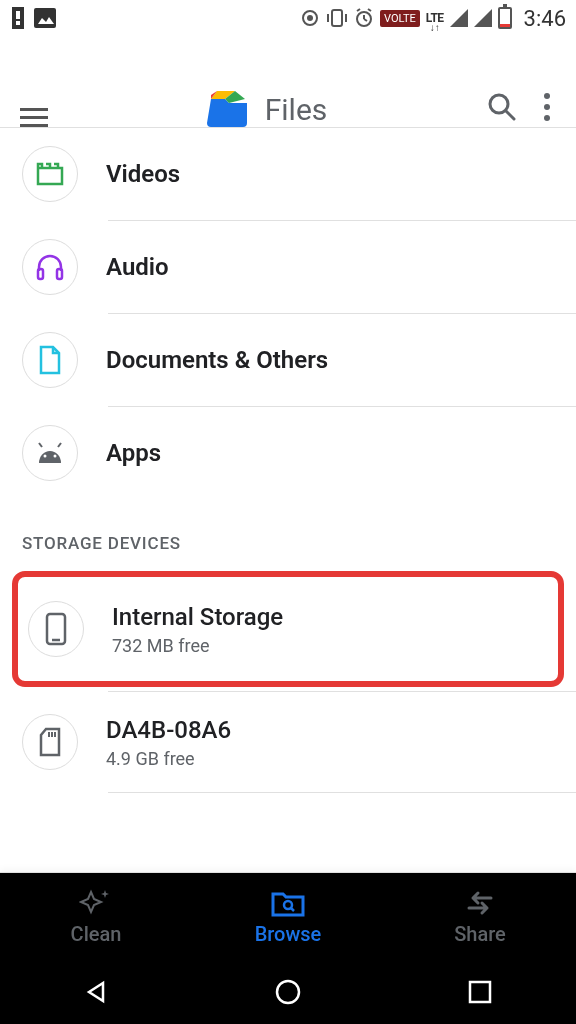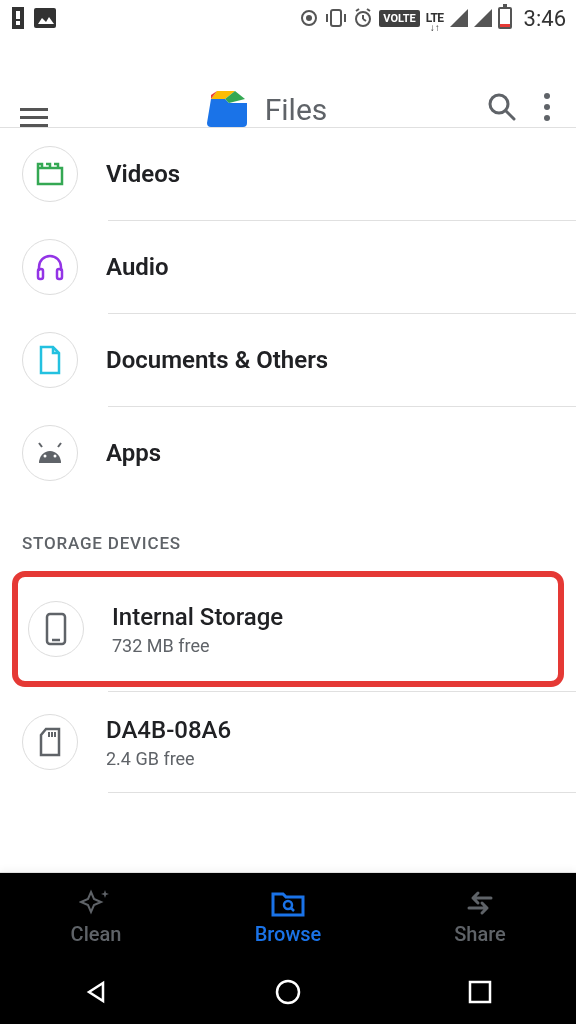--- a/index.html
+++ b/index.html
@@ -16,21 +16,21 @@
       display: flex;
       align-items: center;
       justify-content: space-between;
       padding: 0 10px;
       font-size: 20px;
       color: #333;
     }
     .status-left { display: flex; gap: 8px; align-items: center; }
     .status-right { display: flex; gap: 6px; align-items: center; }
     .status-time { font-size: 22px; font-weight: 400; margin-left: 6px; }
-    .volte-badge { background: #404040; color: #fff; font-size: 11px; padding: 2px 4px; border-radius: 2px; font-weight: bold; }
+    .volte-badge { background: #7f1d1d; color: #fff; font-size: 11px; padding: 2px 4px; border-radius: 2px; font-weight: normal; }
     .lte-label { font-size: 12px; font-weight: bold; letter-spacing: -0.5px; text-align: center; }
     .lte-arrows { font-size: 10px; display: block; line-height: 6px; }
     .signal-tri { width: 0; height: 0; border-left: 18px solid transparent; border-bottom: 18px solid #555; }
     .battery-icon { width: 14px; height: 22px; border: 2px solid #555; border-radius: 2px; position: relative; }
     .battery-icon::before { content: ''; position: absolute; top: -5px; left: 3px; width: 4px; height: 3px; background: #555; }
     .battery-low { position: absolute; bottom: 0; left: 0; right: 0; height: 3px; background: #e53935; }
     
     .app-bar {
       height: 92px;
       display: flex;
@@ -284,21 +284,21 @@
     <div class="icon-circle">
       <svg width="24" height="30" viewBox="0 0 24 30">
           <path d="M3 8 l5 -6 h13 v26 h-18 z" fill="none" stroke="#5f6368" stroke-width="2.5"></path>
           <line x1="11" y1="5" x2="11" y2="10" stroke="#5f6368" stroke-width="2"></line>
           <line x1="14" y1="5" x2="14" y2="10" stroke="#5f6368" stroke-width="2"></line>
           <line x1="17" y1="5" x2="17" y2="10" stroke="#5f6368" stroke-width="2"></line>
         </svg>
     </div>
     <div class="storage-text">
       <span class="storage-title">DA4B-08A6</span>
-      <span class="storage-sub">2.4 GB free</span>
+      <span class="storage-sub">4.9 GB free</span>
     </div>
   </div>
   <div class="category-divider"></div>
 
 </div>
 
 <div class="bottom-nav">
   <div class="nav-item">
     <div class="nav-icon">
       <svg width="34" height="30" viewBox="0 0 34 30">

